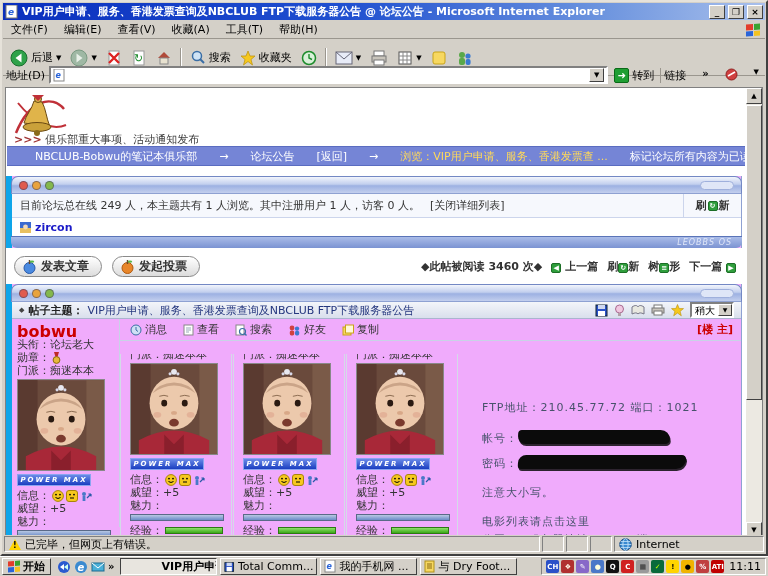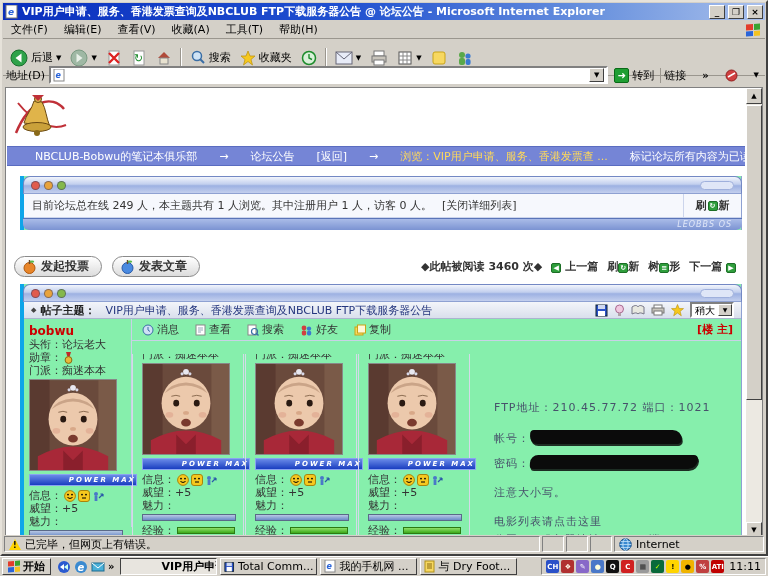--- a/index.html
+++ b/index.html
@@ -27,42 +27,42 @@
   .tsep { width:2px; height:20px; border-left:1px solid #9a968e; border-right:1px solid #fff; margin:0 3px; }
   .drop { font-size:7px; color:#000; }
   .addrbar { position:absolute; top:63px; left:1px; right:1px; height:20px; display:flex; align-items:center; gap:4px; padding:0 3px; }
   .addrbox { flex:1; height:18px; background:#fff; border:2px solid; border-color:#808080 #fff #fff #808080;
     display:flex; align-items:center; gap:3px; padding:0 2px; overflow:hidden; }
   .addrbox .url { white-space:nowrap; font-size:11px; color:#000; }
   .addrdrop { width:15px; height:14px; margin-left:auto; background:#d4d0c8; border:1px solid; border-color:#fff #404040 #404040 #fff;
     font-size:7px; text-align:center; line-height:12px; }
   .gobox { display:flex; align-items:center; gap:3px; padding:0 2px; }
   .goicon { width:15px; height:15px; background:#1f9e33; border:1px solid #0a6a18; color:#fff; font-size:10px; line-height:13px; text-align:center; border-radius:2px; }
-  .linkbox { display:flex; align-items:center; gap:16px; padding:0 3px; border-left:1px solid #9a968e; }
+  .linkbox { display:flex; align-items:flex-start; gap:16px; padding:0 3px; border-left:1px solid #9a968e; }
 
   
   .content { position:absolute; top:85px; left:3px; right:3px; height:452px; background:#fff;
     border:1px solid #808080; }
   .pagearea { position:absolute; top:0; bottom:0; left:0; right:16px; overflow:hidden; background:#fff; }
   .vscroll { position:absolute; top:0; bottom:0; right:0; width:16px; background:#ece9e2; }
   .sbtn { position:absolute; left:0; width:16px; height:16px; background:#d4d0c8; border:1px solid; border-color:#fff #404040 #404040 #fff;
     font-size:7px; text-align:center; line-height:14px; color:#000; }
   .sthumb { position:absolute; left:0; top:17px; width:16px; height:295px; background:#d4d0c8; border:1px solid; border-color:#fff #404040 #404040 #fff; }
 
   .bell { position:absolute; top:1px; left:6px; }
   .notice { position:absolute; top:44px; left:8px; white-space:nowrap; font-size:11px; }
   .notice .pre { color:#a03434; font-weight:bold; }
   .notice .txt { color:#3c3c3c; }
 
   .crumb { position:absolute; top:58px; left:1px; right:1px; height:20px; background:#7585d6;
     border-top:1px solid #5a6cc0; border-bottom:1px solid #5a6cc0; display:flex; align-items:center; gap:22px; padding:0 6px; color:#fff; white-space:nowrap; overflow:hidden; }
   .crumb .gold { color:#ffd95a; }
   .crumb .right { margin-left:auto; }
 
-  .panel { position:absolute; left:14px; right:4px; border-left:4px solid #0ea5e9; border-right:1px solid #8ea1d2; background:#86efac; }
+  .panel { position:absolute; left:0; right:4px; border-left:6px solid #0ea5e9; border-right:1px solid #8ea1d2; background:#f0abfc; }
   .phead { height:18px; background:linear-gradient(#f2f5fc,#c2cfee 45%,#9db1e2 55%,#c3cfee);
     border:1px solid #7388c4; border-bottom:1px solid #8ea1d2; border-radius:7px 7px 0 0;
     display:flex; align-items:center; gap:4px; padding:0 7px; margin:0 -1px; }
   .lamp { width:9px; height:9px; border-radius:50%; border:1px solid rgba(60,60,90,.55); }
   .lamp.r{background:#e05b4d}.lamp.y{background:#e8a33d}.lamp.g{background:#84b84c}
   .ppill { margin-left:auto; width:34px; height:9px; border-radius:5px; background:#dfe6f7; border:1px solid #9fb0dc; }
 
   .onlinerow { height:24px; display:flex; align-items:center; background:#f6f8fd; border-bottom:1px solid #ccd5ec; font-size:11px; color:#333; }
   .onlinerow .main { flex:1; display:flex; gap:10px; padding:0 8px; white-space:nowrap; overflow:hidden; }
   .onlinerow .side { width:58px; border-left:1px solid #ccd5ec; height:100%; display:flex; align-items:center; justify-content:center; gap:1px; font-weight:bold; }
@@ -76,42 +76,42 @@
   .pillbtn { display:flex; align-items:center; gap:5px; height:21px; padding:0 12px 0 8px; margin-right:10px;
     border:1px solid #8a8a8a; border-radius:11px; background:linear-gradient(#ffffff,#dcdcdc); font-weight:bold; font-size:12px; color:#333; }
   .navcluster { margin-left:auto; display:flex; align-items:center; gap:9px; font-weight:bold; color:#333; white-space:nowrap; }
   .gico { display:inline-block; width:10px; height:10px; background:#2f9e3c; border:1px solid #1c6e26; color:#fff;
     font-size:7px; line-height:9px; text-align:center; border-radius:2px; }
 
   .topicbar { height:17px; background:linear-gradient(#f3f5fa,#d9dfec); border-bottom:1px solid #aab4cf;
     display:flex; align-items:center; gap:4px; padding:0 7px; white-space:nowrap; overflow:hidden; }
   .topicbar .bullet { font-size:7px; color:#444; }
   .topicbar .tlabel { font-weight:bold; color:#222; }
-  .topicbar .ttitle { color:#24367e;margin-left:6px; }
+  .topicbar .ttitle { color:#24367e; }
   .topicbar .ticons { margin-left:auto; display:flex; align-items:center; gap:6px; }
   .fontsel { display:flex; align-items:flex-start; height:16px; border:2px solid; border-color:#808080 #fff #fff #808080; background:#fff; }
   .fontsel .fsv { font-size:10px; padding:0 3px; }
   .fontsel .fsb { width:14px; height:12px; background:#d4d0c8; border:1px solid; border-color:#fff #404040 #404040 #fff; font-size:6px; text-align:center; line-height:10px; }
 
   .postbody { display:flex; height:208px; }
   .authorcol { width:108px; border-right:1px solid #c8d2e6; padding:6px 4px 0 5px; font-size:11px; line-height:13px; color:#333; }
-  .authorcol .aname { color:#cc0000; font-weight:bold; font-size:12px; }
+  .authorcol .aname { color:#cc0000; font-weight:bold; font-size:16px; }
   .mainregion { flex:1; position:relative; }
   .ptools { height:22px; display:flex; align-items:center; gap:16px; padding-left:10px; border-bottom:1px solid #c8d2e6; color:#333; }
   .ptools .pt { display:flex; align-items:center; gap:3px; }
   .floor { margin-left:auto; margin-right:8px; color:#cc0000; font-weight:bold; }
 
   .panelsrow { display:flex; padding-top:13px; }
   .usercol { width:112px; border-left:1px solid #d4dae8; border-right:1px solid #d4dae8; margin-right:1px;
     padding:0 7px 0 9px; font-size:11px; line-height:13px; color:#333; }
   .clipline { height:7px; overflow:hidden; display:flex; align-items:flex-end; }
   .photo { display:block; margin:2px 0 3px; border:1px solid #888; }
-  .pmax { width:108px; height:12px; margin:1px 0 3px; background:linear-gradient(#6a8ae8,#1a3ec0);
+  .pmax { width:74px; height:12px; margin:1px 0 3px; background:linear-gradient(#6a8ae8,#1a3ec0);
     border:1px solid #8aa4f0; color:#fff; font-size:7px; font-weight:bold; font-style:italic; letter-spacing:2px;
-    text-align:right; line-height:10px; }
+    text-align:center; line-height:10px; }
   .statline { white-space:nowrap; display:flex; align-items:center; gap:2px; }
   .charmbar { width:94px; height:7px; background:linear-gradient(#b8c8e4,#6c8cc8); border:1px solid #5a6a88; margin:2px 0 3px; }
   .expbar { display:inline-block; width:58px; height:7px; background:linear-gradient(#9ae court,#3aa818); background:linear-gradient(#8fe06a,#3aa818); border:1px solid #2c7a12; }
 
   .ftpblock { position:absolute; left:340px; top:0; right:4px; bottom:0; }
   .cline { position:absolute; left:0; white-space:nowrap; font-size:11px; color:#47526b; letter-spacing:1px;margin-left:22px; }
   .scribble { display:inline-block; vertical-align:-2px; height:14px; background:#0b0b0b;
     border-radius:4px 11px 5px 9px; transform:skewX(-3deg); box-shadow:1px 2px 0 rgba(10,10,10,.85); }
 
   
@@ -293,20 +293,24 @@
       <svg class="bell" width="56" height="50" viewBox="0 0 56 50">
         <path d="M4 44 C18 10, 40 6, 52 20" stroke="#c03038" stroke-width="2.5" fill="none"></path>
         <path d="M6 14 C22 34, 40 42, 54 36" stroke="#c03038" stroke-width="2" fill="none"></path>
         <path d="M22 12 C20 20, 14 26, 12 34 L38 38 C34 28, 34 20, 30 13 Z" fill="#e0b44a" stroke="#6b4a12"></path>
         <ellipse cx="25" cy="38" rx="14" ry="4.5" fill="#caa13a" stroke="#6b4a12"></ellipse>
         <circle cx="26" cy="10" r="3.5" fill="#d8b44a" stroke="#6b4a12"></circle>
         <circle cx="25" cy="44" r="3" fill="#8a6a1a"></circle>
         <path d="M20 6 L32 6 L26 12 Z" fill="#c03038"></path>
       </svg>
 
+      <div class="notice">
+        <span class="pre">&gt;&gt;&gt;</span>
+        <span class="txt">俱乐部重大事项、活动通知发布</span>
+      </div>
 
       <div class="crumb">
         <svg width="10" height="13" viewBox="0 0 10 13">
             <rect x="1" y="5" width="8" height="7" rx="1" fill="#e8b93a" stroke="#7a5a10"></rect>
             <path d="M3 5 V3.5 A2 2 0 0 1 7 3.5 V5" fill="none" stroke="#caa028" stroke-width="1.6"></path>
           </svg>
         <span>NBCLUB-Bobwu的笔记本俱乐部</span>
         <span>→</span>
         <span>论坛公告</span>
         <span>[返回]</span>
@@ -326,41 +330,49 @@
           <span class="main">
             <span>目前论坛总在线 249 人，本主题共有 1 人浏览。其中注册用户 1 人，访客 0 人。</span>
             <span>[关闭详细列表]</span>
           </span>
           <span class="side">
             <span>刷</span>
             <span class="gico">↻</span>
             <span>新</span>
           </span>
         </div>
+        <div class="userrow">
+          <svg width="11" height="11" viewBox="0 0 11 11">
+              <rect width="11" height="6" fill="#3a6ad0"></rect>
+              <rect y="6" width="11" height="5" fill="#e8c060"></rect>
+              <circle cx="5.5" cy="5" r="2.4" fill="#f0d8b8"></circle>
+            </svg>
+          <span class="uname">zircon</span>
+        </div>
         <div class="pfoot">
           <span>LEOBBS OS</span>
         </div>
       </div>
 
       <div class="actionsrow">
+        <span class="pillbtn">
+          <svg width="13" height="15" viewBox="0 0 13 15">
+              <circle cx="6.5" cy="9" r="5.5" fill="#4a8ae0" stroke="#2a5aa8"></circle>
+              <rect x="5.8" y="1" width="1.4" height="4" fill="#6a4a2a"></rect>
+              <ellipse cx="9" cy="2.6" rx="2.2" ry="1.2" fill="#5ab84a"></ellipse>
+            </svg>
+          <span>发表文章</span>
+        </span>
         <span class="pillbtn">
           <svg width="13" height="15" viewBox="0 0 13 15">
               <circle cx="6.5" cy="9" r="5.5" fill="#e8862a" stroke="#b05a10"></circle>
               <rect x="5.8" y="1" width="1.4" height="4" fill="#6a4a2a"></rect>
               <ellipse cx="9" cy="2.6" rx="2.2" ry="1.2" fill="#5ab84a"></ellipse>
             </svg>
           <span>发起投票</span>
-        </span>
-        <span class="pillbtn">
-          <svg width="13" height="15" viewBox="0 0 13 15">
-              <circle cx="6.5" cy="9" r="5.5" fill="#4a8ae0" stroke="#2a5aa8"></circle>
-              <rect x="5.8" y="1" width="1.4" height="4" fill="#6a4a2a"></rect>
-              <ellipse cx="9" cy="2.6" rx="2.2" ry="1.2" fill="#5ab84a"></ellipse>
-            </svg>
-          <span>发表文章</span>
         </span>
         <span class="navcluster">
           <span>◆此帖被阅读 3460 次◆</span>
           <span><span class="gico">◀</span> <span>上一篇</span></span>
           <span><span>刷</span><span class="gico">↻</span><span>新</span></span>
           <span><span>树</span><span class="gico">≡</span><span>形</span></span>
           <span><span>下一篇</span> <span class="gico">▶</span></span>
         </span>
       </div>
 

